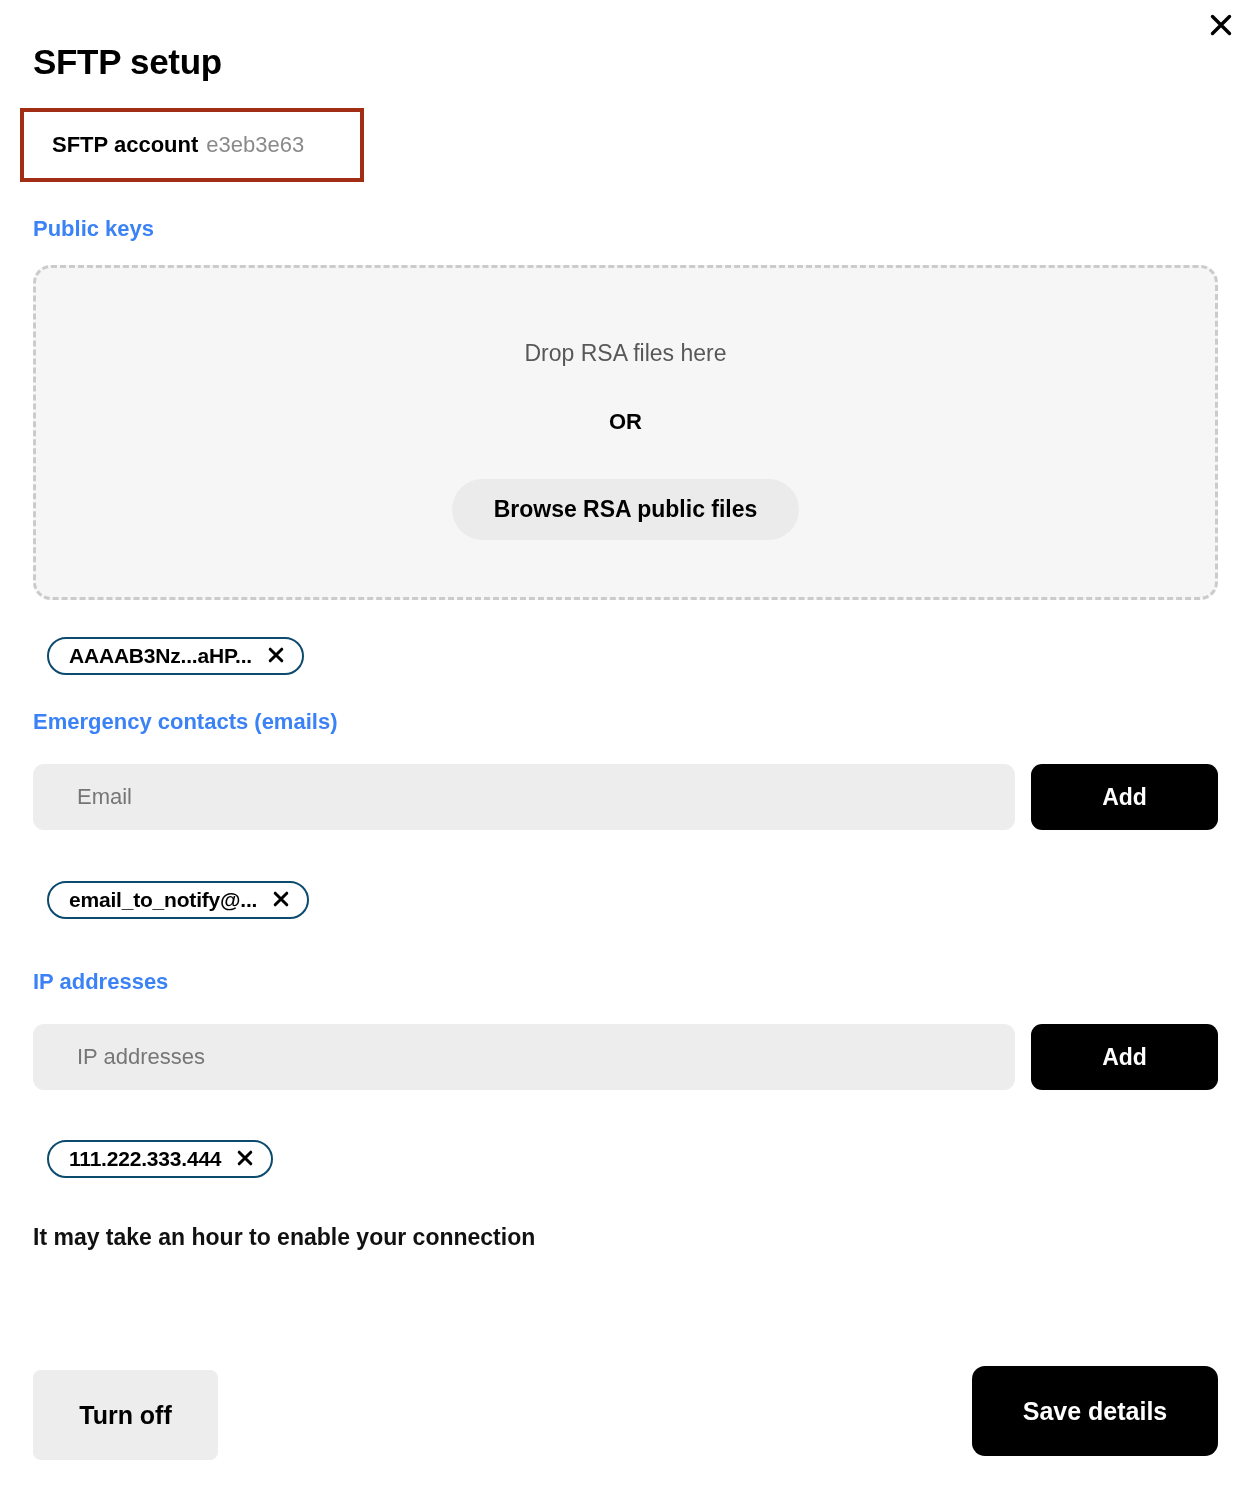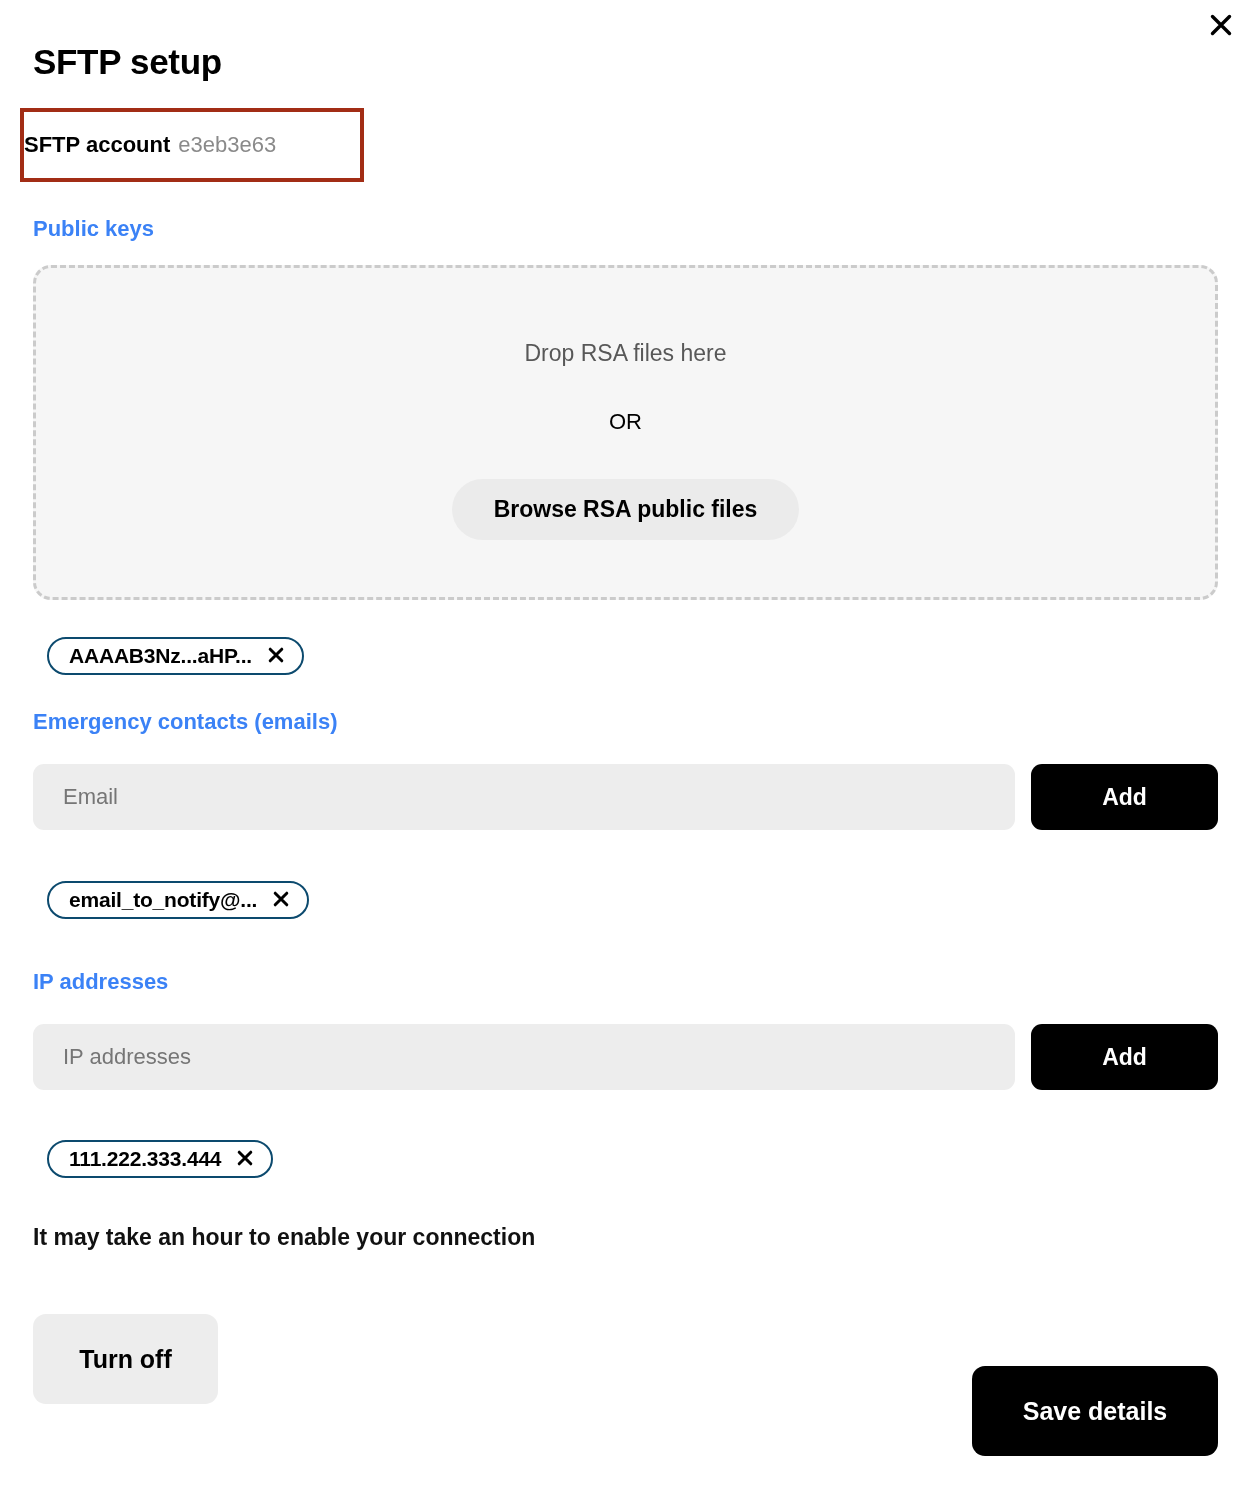--- a/index.html
+++ b/index.html
@@ -56,21 +56,21 @@
   .account-highlight {
     position: absolute;
     left: 20px;
     top: 108px;
     width: 344px;
     height: 74px;
     border: 4px solid #a22d15;
     background: #ffffff;
     display: flex;
     align-items: center;
-    padding-left: 0;
+    padding-left: 28px;
   }
   .account-label {
     font-size: 22px;
     font-weight: 700;
     color: #000000;
     white-space: nowrap;
   }
   .account-value {
     font-size: 22px;
     font-weight: 400;
@@ -109,21 +109,21 @@
   }
   .dz-hint {
     font-size: 23px;
     color: #585858;
     font-weight: 400;
     margin-top: 14px;
   }
   .dz-or {
     font-size: 22px;
     color: #000000;
-    font-weight: 400;
+    font-weight: 700;
     margin-top: 42px;
   }
   .dz-browse {
     margin-top: 44px;
     background: #ebebeb;
     border: none;
     border-radius: 999px;
     padding: 17px 42px;
     font-family: inherit;
     font-size: 23px;
@@ -181,21 +181,21 @@
   .row-ip    { top: 1024px; }
 
   .text-input {
     flex: 1;
     background: #ededed;
     border: none;
     border-radius: 11px;
     font-family: inherit;
     font-size: 22px;
     color: #111111;
-    padding: 0 30px;
+    padding: 0 44px;
     outline: none;
   }
   .text-input::placeholder { color: #767676; opacity: 1; }
 
   .add-btn {
     width: 187px;
     background: #000000;
     color: #ffffff;
     border: none;
     border-radius: 11px;
@@ -213,27 +213,27 @@
     font-size: 23px;
     font-weight: 700;
     color: #111111;
     white-space: nowrap;
   }
 
   
   .btn-turnoff {
     position: absolute;
     left: 33px;
-    top: 1314px;
+    top: 1370px;
     width: 185px;
     height: 90px;
     background: #ededed;
     color: #000000;
     border: none;
-    border-radius: 13px;
+    border-radius: 8px;
     font-family: inherit;
     font-size: 25px;
     font-weight: 700;
     cursor: pointer;
   }
   .btn-save {
     position: absolute;
     left: 972px;
     top: 1366px;
     width: 246px;

